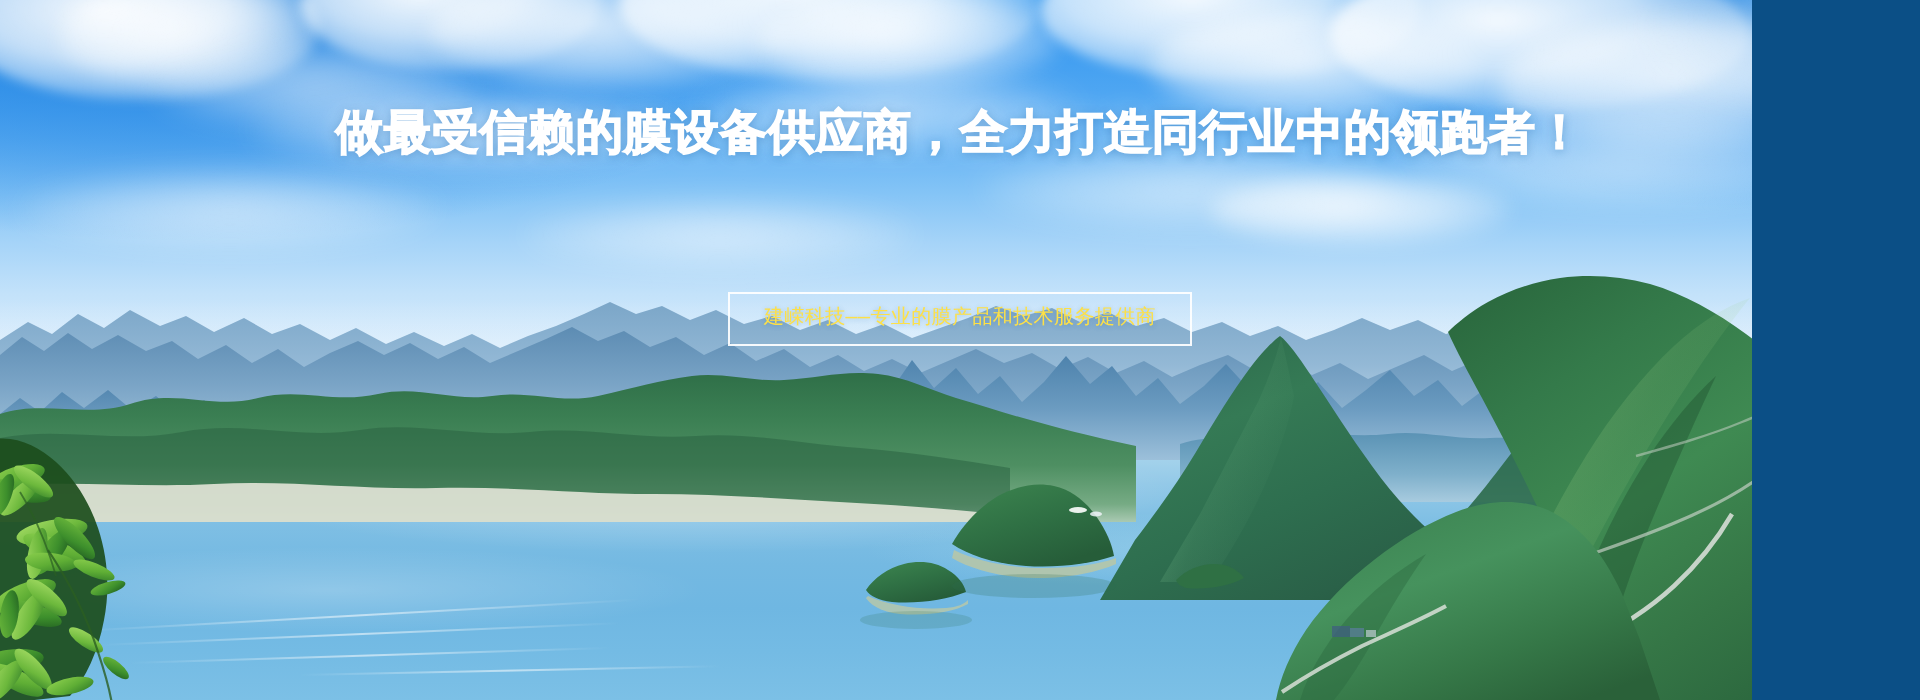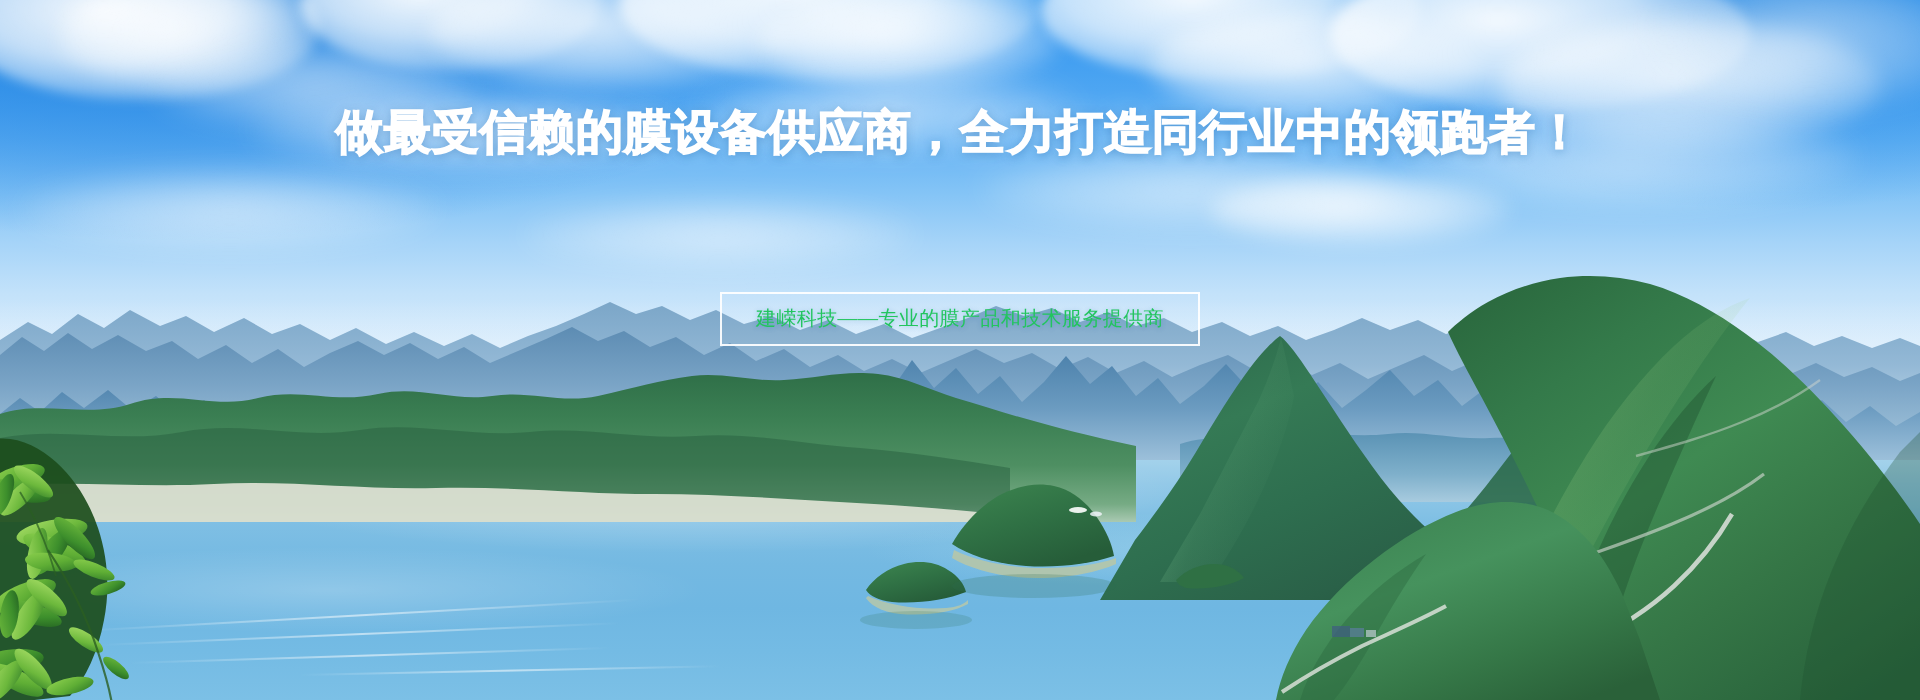--- a/index.html
+++ b/index.html
@@ -6,21 +6,21 @@
   * { margin:0; padding:0; box-sizing:border-box; }
   html, body {
     width:1920px; height:700px;
     overflow:hidden;
     background:#0b4f86;
     font-family:"Liberation Sans","DejaVu Sans",sans-serif;
   }
 
   #banner {
     position:relative;
-    width:1920px; height:700px;
+    width:1752px; height:700px;
     overflow:hidden;
   }
 
   
   .sky {
     position:absolute; left:0; top:0; width:1920px; height:420px;
     background:
       linear-gradient(to bottom,
         #2f96ef 0%,
         #3d9cf0 10%,
@@ -152,26 +152,26 @@
   .tagwrap {
     position:absolute;
     top:292px; left:0; width:1920px;
     display:flex; justify-content:center;
   }
   .tagbox {
     border:2px solid rgba(255,255,255,.92);
     padding:11px 34px 13px;
     font-size:20px;
     line-height:26px;
-    color:#22c55e;
+    color:#fde047;
     letter-spacing:.4px;
     white-space:nowrap;
     text-shadow:0 1px 5px rgba(30,100,170,.3);
     background:rgba(255,255,255,.02);
-    font-family:Liberation Serif, serif;
+    font-family:Liberation Mono, monospace;
   }
 
   
   .foliage { position:absolute; left:-10px; top:400px; width:330px; height:305px; z-index:30; }
 </style>
 </head>
 <body>
 
 <div id="banner">
 

